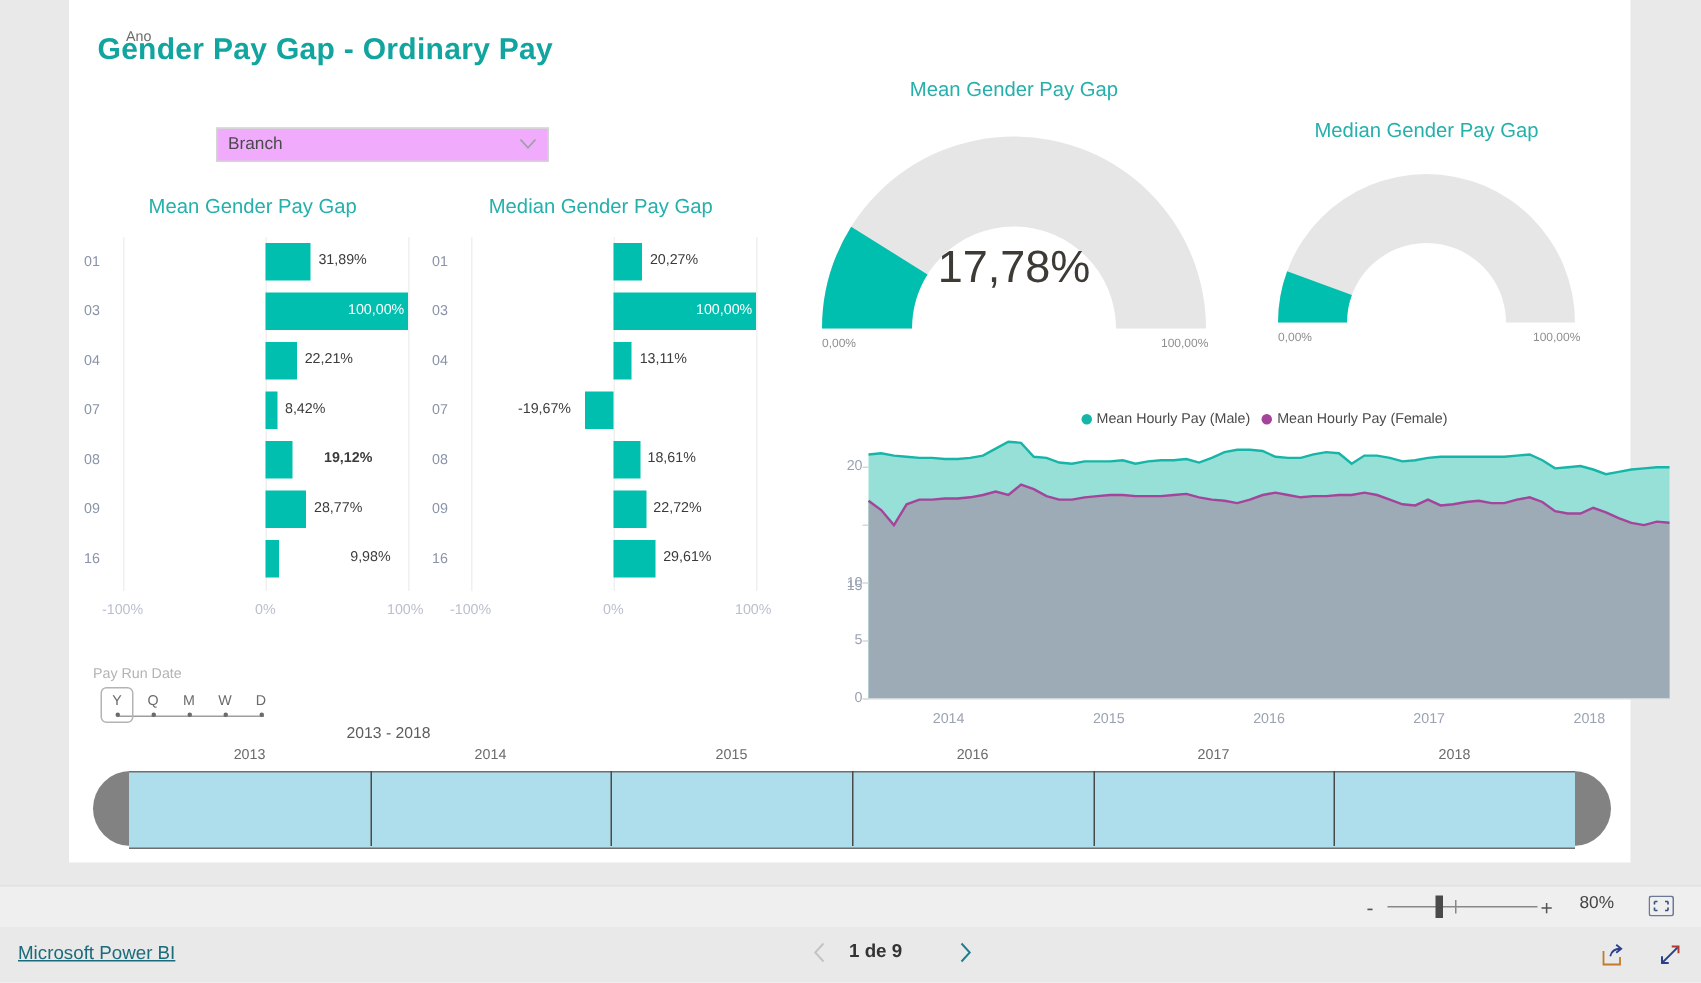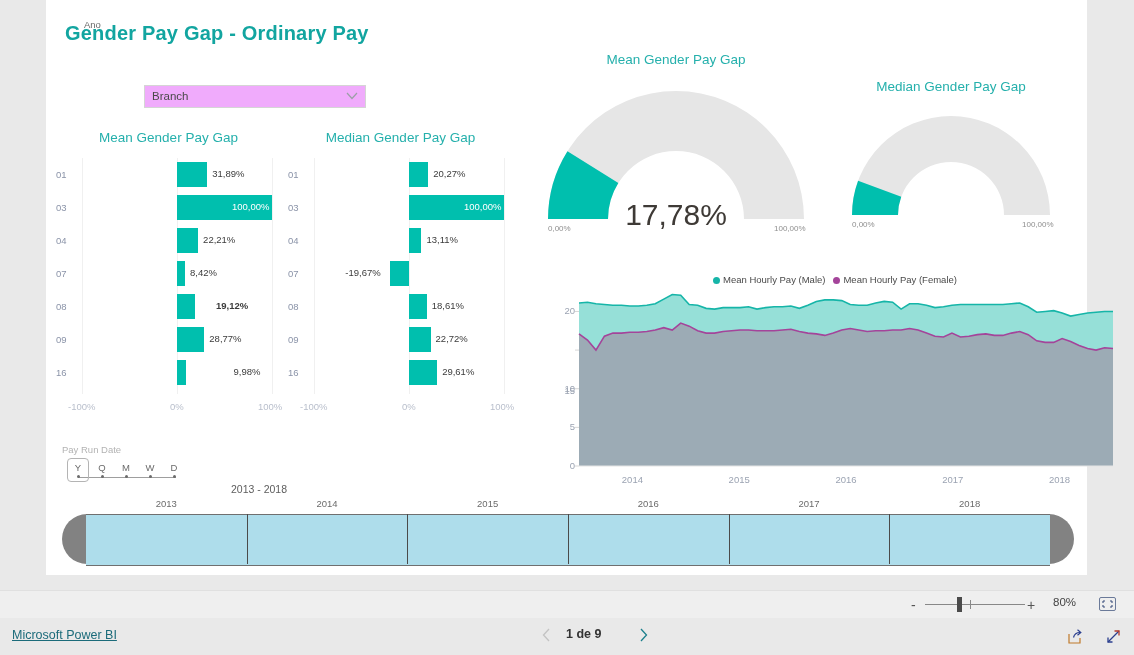--- a/index.html
+++ b/index.html
@@ -57,21 +57,21 @@
     font-size:30px;color:#3e3a36;
   }
   .g-min,.g-max{position:absolute;font-size:8px;color:#8f8f8f;white-space:nowrap;}
   
   .area-wrap{position:absolute;left:495px;top:248px;width:580px;height:245px;}
   .ac-title{
     position:absolute;top:0;left:0;width:100%;text-align:center;
     font-size:13.5px;color:#25b0ac;
   }
   .ac-legend{
-    position:absolute;top:26px;left:4px;width:100%;text-align:center;
+    position:absolute;top:26px;left:12px;width:100%;text-align:center;
     font-size:9.5px;color:#4a4a4a;
   }
   .ac-legend .dot{
     display:inline-block;width:7px;height:7px;border-radius:50%;
     margin-right:3px;vertical-align:middle;
   }
   .ac-legend .li{margin:0 4px;display:inline-block;}
   .ac-plot{position:absolute;left:0;top:44px;width:580px;height:198px;}
   .ac-ylab{
     position:absolute;left:18px;font-size:9.5px;color:#9ba3b2;text-align:right;width:16px;
@@ -238,21 +238,21 @@
         </div>
     </div>
 
     <div class="gauge" style="left:480px;top:52px;width:300px;height:180px;">
       <div class="g-title">Mean Gender Pay Gap</div>
       <svg width="300" height="150" viewBox="0 0 300 150" style="position:absolute;left:0;top:22px;">
         <path d="M 22 145 A 128 128 0 0 1 278 145 L 218 145 A 68 68 0 0 0 82 145 Z" fill="#e6e6e6"></path>
         <path id="meanGaugeArc" d="M 22 145.00000000000003 A 128 128 0 0 1 41.45457936050025 77.16275611292818
      L 92.33524528526576 108.9614641849931 A 68 68 0 0 0 82 145 Z" fill="#00bfae"></path>
       </svg>
-      <div class="g-value" style="top:110px;margin-top:36px;">17,78%</div>
+      <div class="g-value" style="top:110px;">17,78%</div>
       <div class="g-min" style="left:22px;top:172px;">0,00%</div>
       <div class="g-max" style="left:248px;top:172px;">100,00%</div>
     </div>
 
     <div class="gauge" style="left:790px;top:79px;width:230px;height:155px;">
       <div class="g-title">Median Gender Pay Gap</div>
       <svg width="230" height="120" viewBox="0 0 230 120" style="position:absolute;left:0;top:20px;">
         <path d="M 16 116 A 99 99 0 0 1 214 116 L 168 116 A 53 53 0 0 0 62 116 Z" fill="#e6e6e6"></path>
         <path id="medGaugeArc" d="M 16 116.00000000000001 A 99 99 0 0 1 22.076071682219364 81.85115600797056
      L 65.25284645613763 97.7182956406307 A 53 53 0 0 0 62 116 Z" fill="#00bfae"></path>

